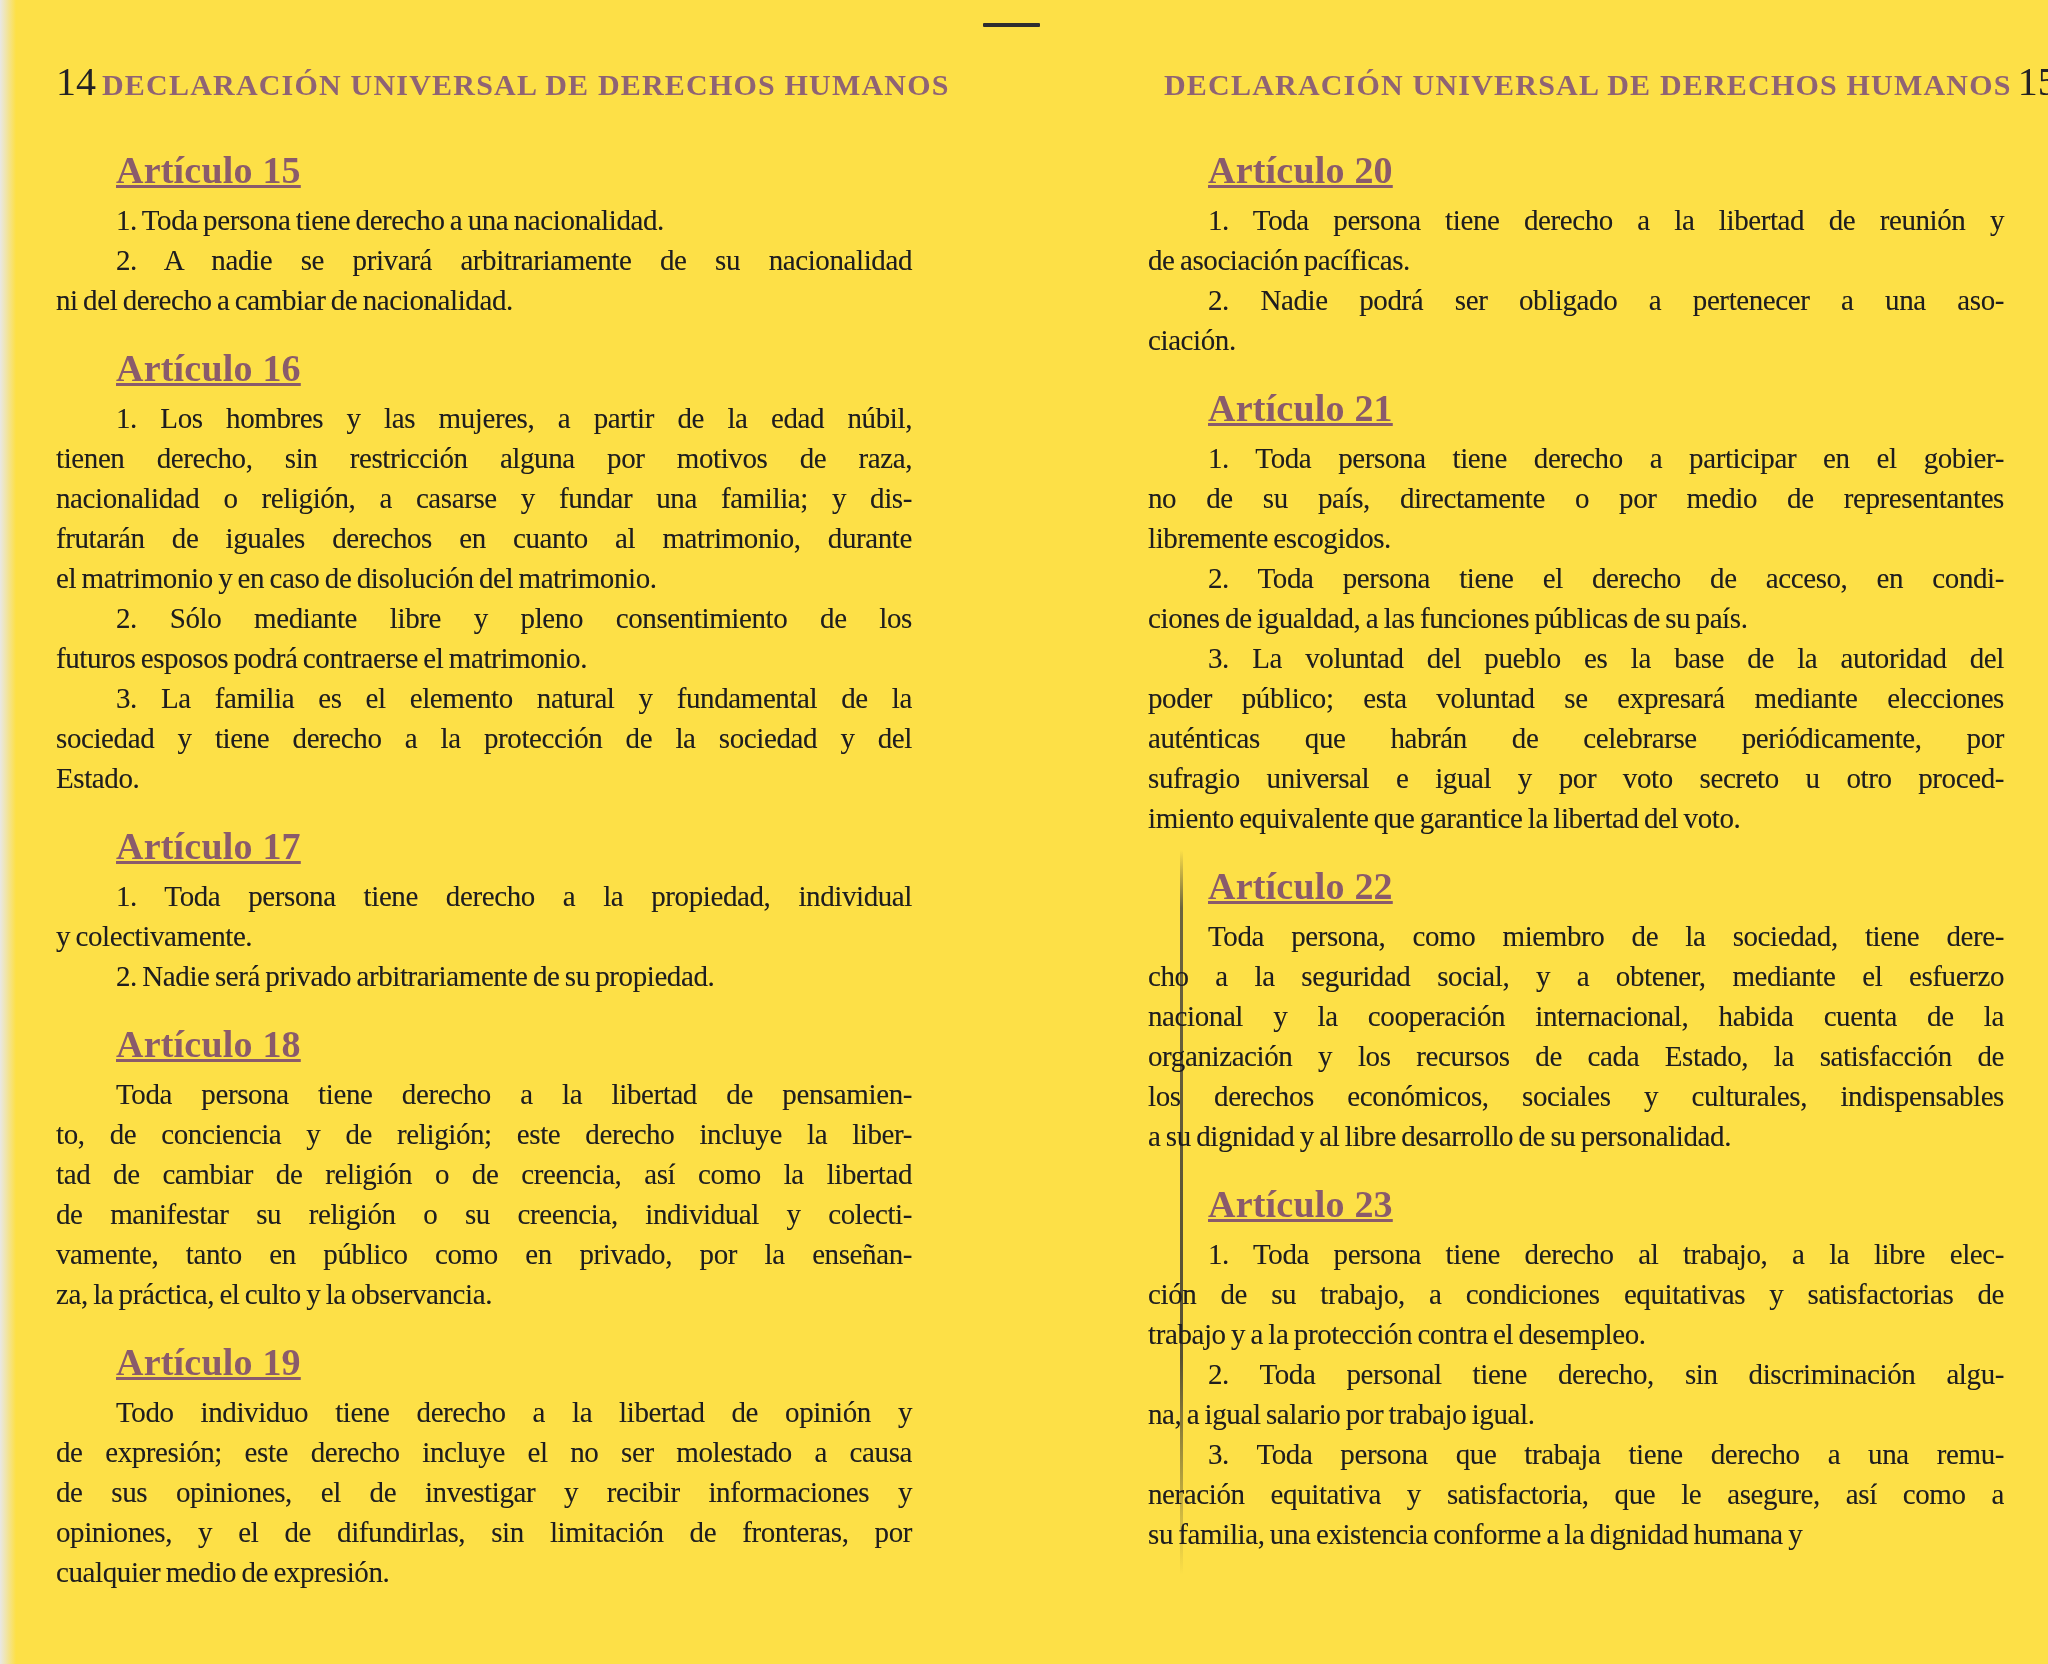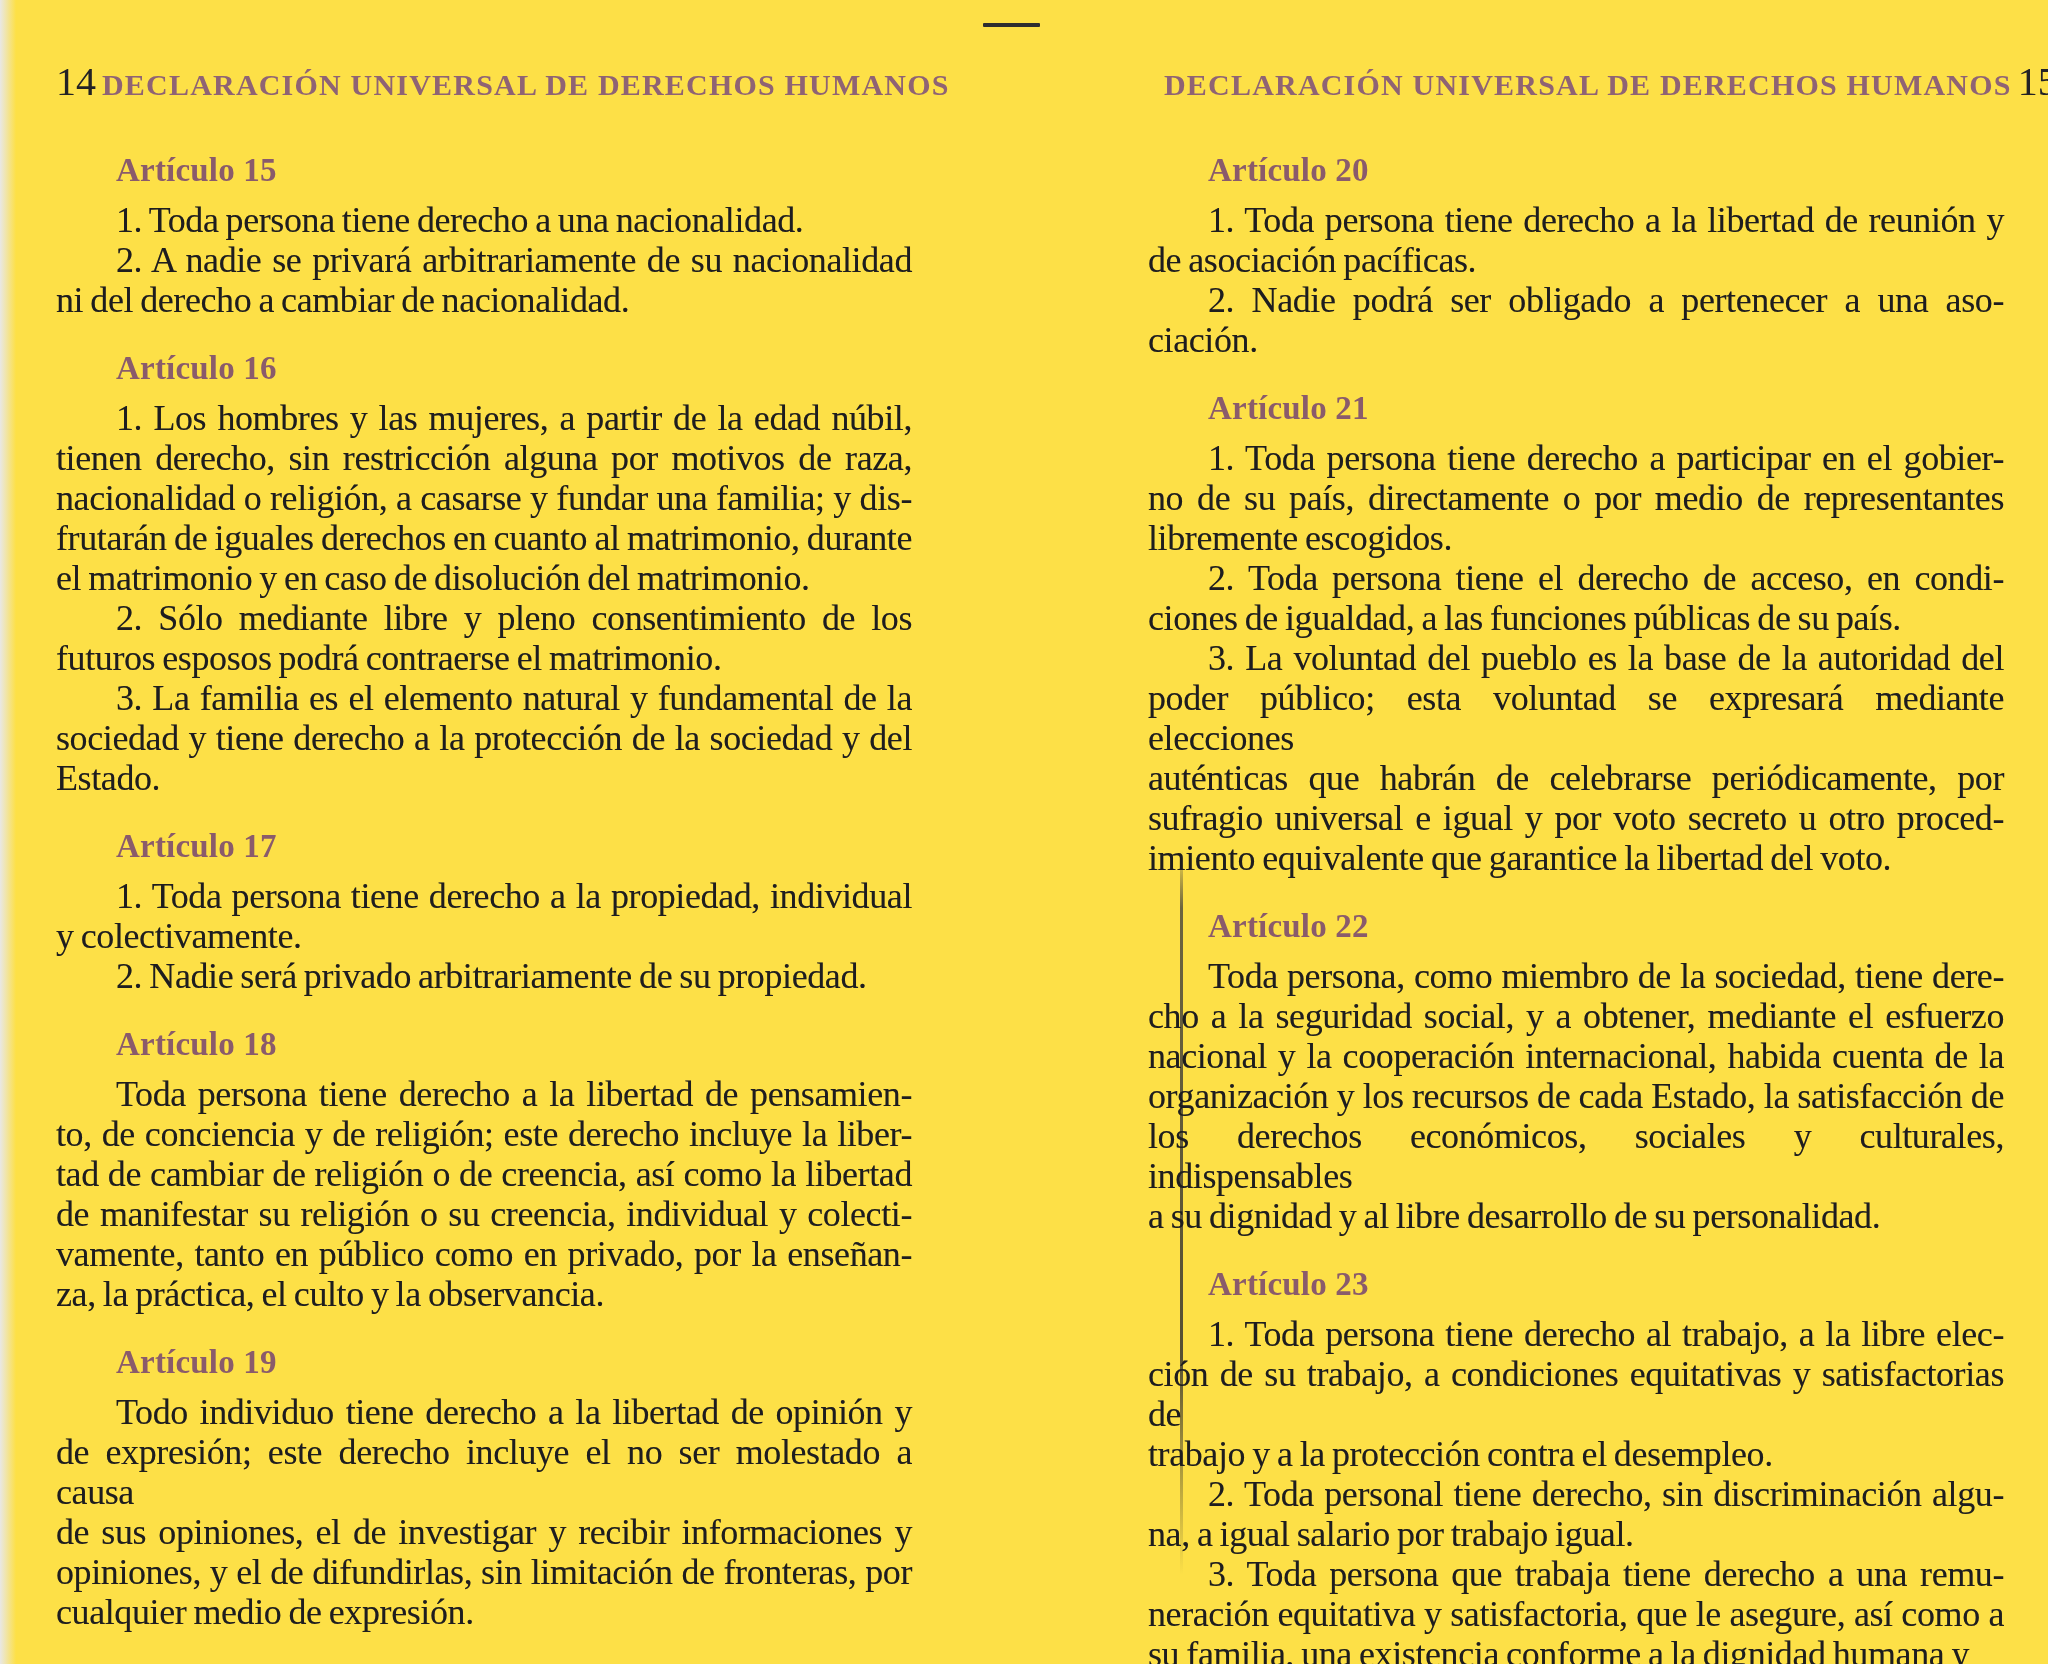--- a/index.html
+++ b/index.html
@@ -52,28 +52,29 @@
     position:absolute; top:150px;
   }
   .page.left  .articles { left:56px;  width:856px; }
   .page.right .articles { left:124px; width:856px; }
 
   .article { margin-top:28px; }
   .article:first-child { margin-top:0; }
   .article-title {
     font-weight:bold;
     color:var(--accent, #8a5b6b);
-    font-size:33px; line-height:40px;
+    font-size:38px; line-height:40px;
     padding-left:60px;
     margin-bottom:10px;
     letter-spacing:.2px;
+    text-decoration:underline;
   }
   .paragraph { margin:0; }
   .line {
-    font-size:36px; line-height:40px;
+    font-size:29px; line-height:40px;
     letter-spacing:-0.4px; word-spacing:-1.5px;
     text-align:justify; text-align-last:justify;
     color:#1e1d1f;
     text-shadow:0 0 .6px rgba(30,29,31,.35);
   }
   .line.first { text-indent:60px; }
   .line.last  { text-align-last:left; }
 </style>
 </head>
 <body>

